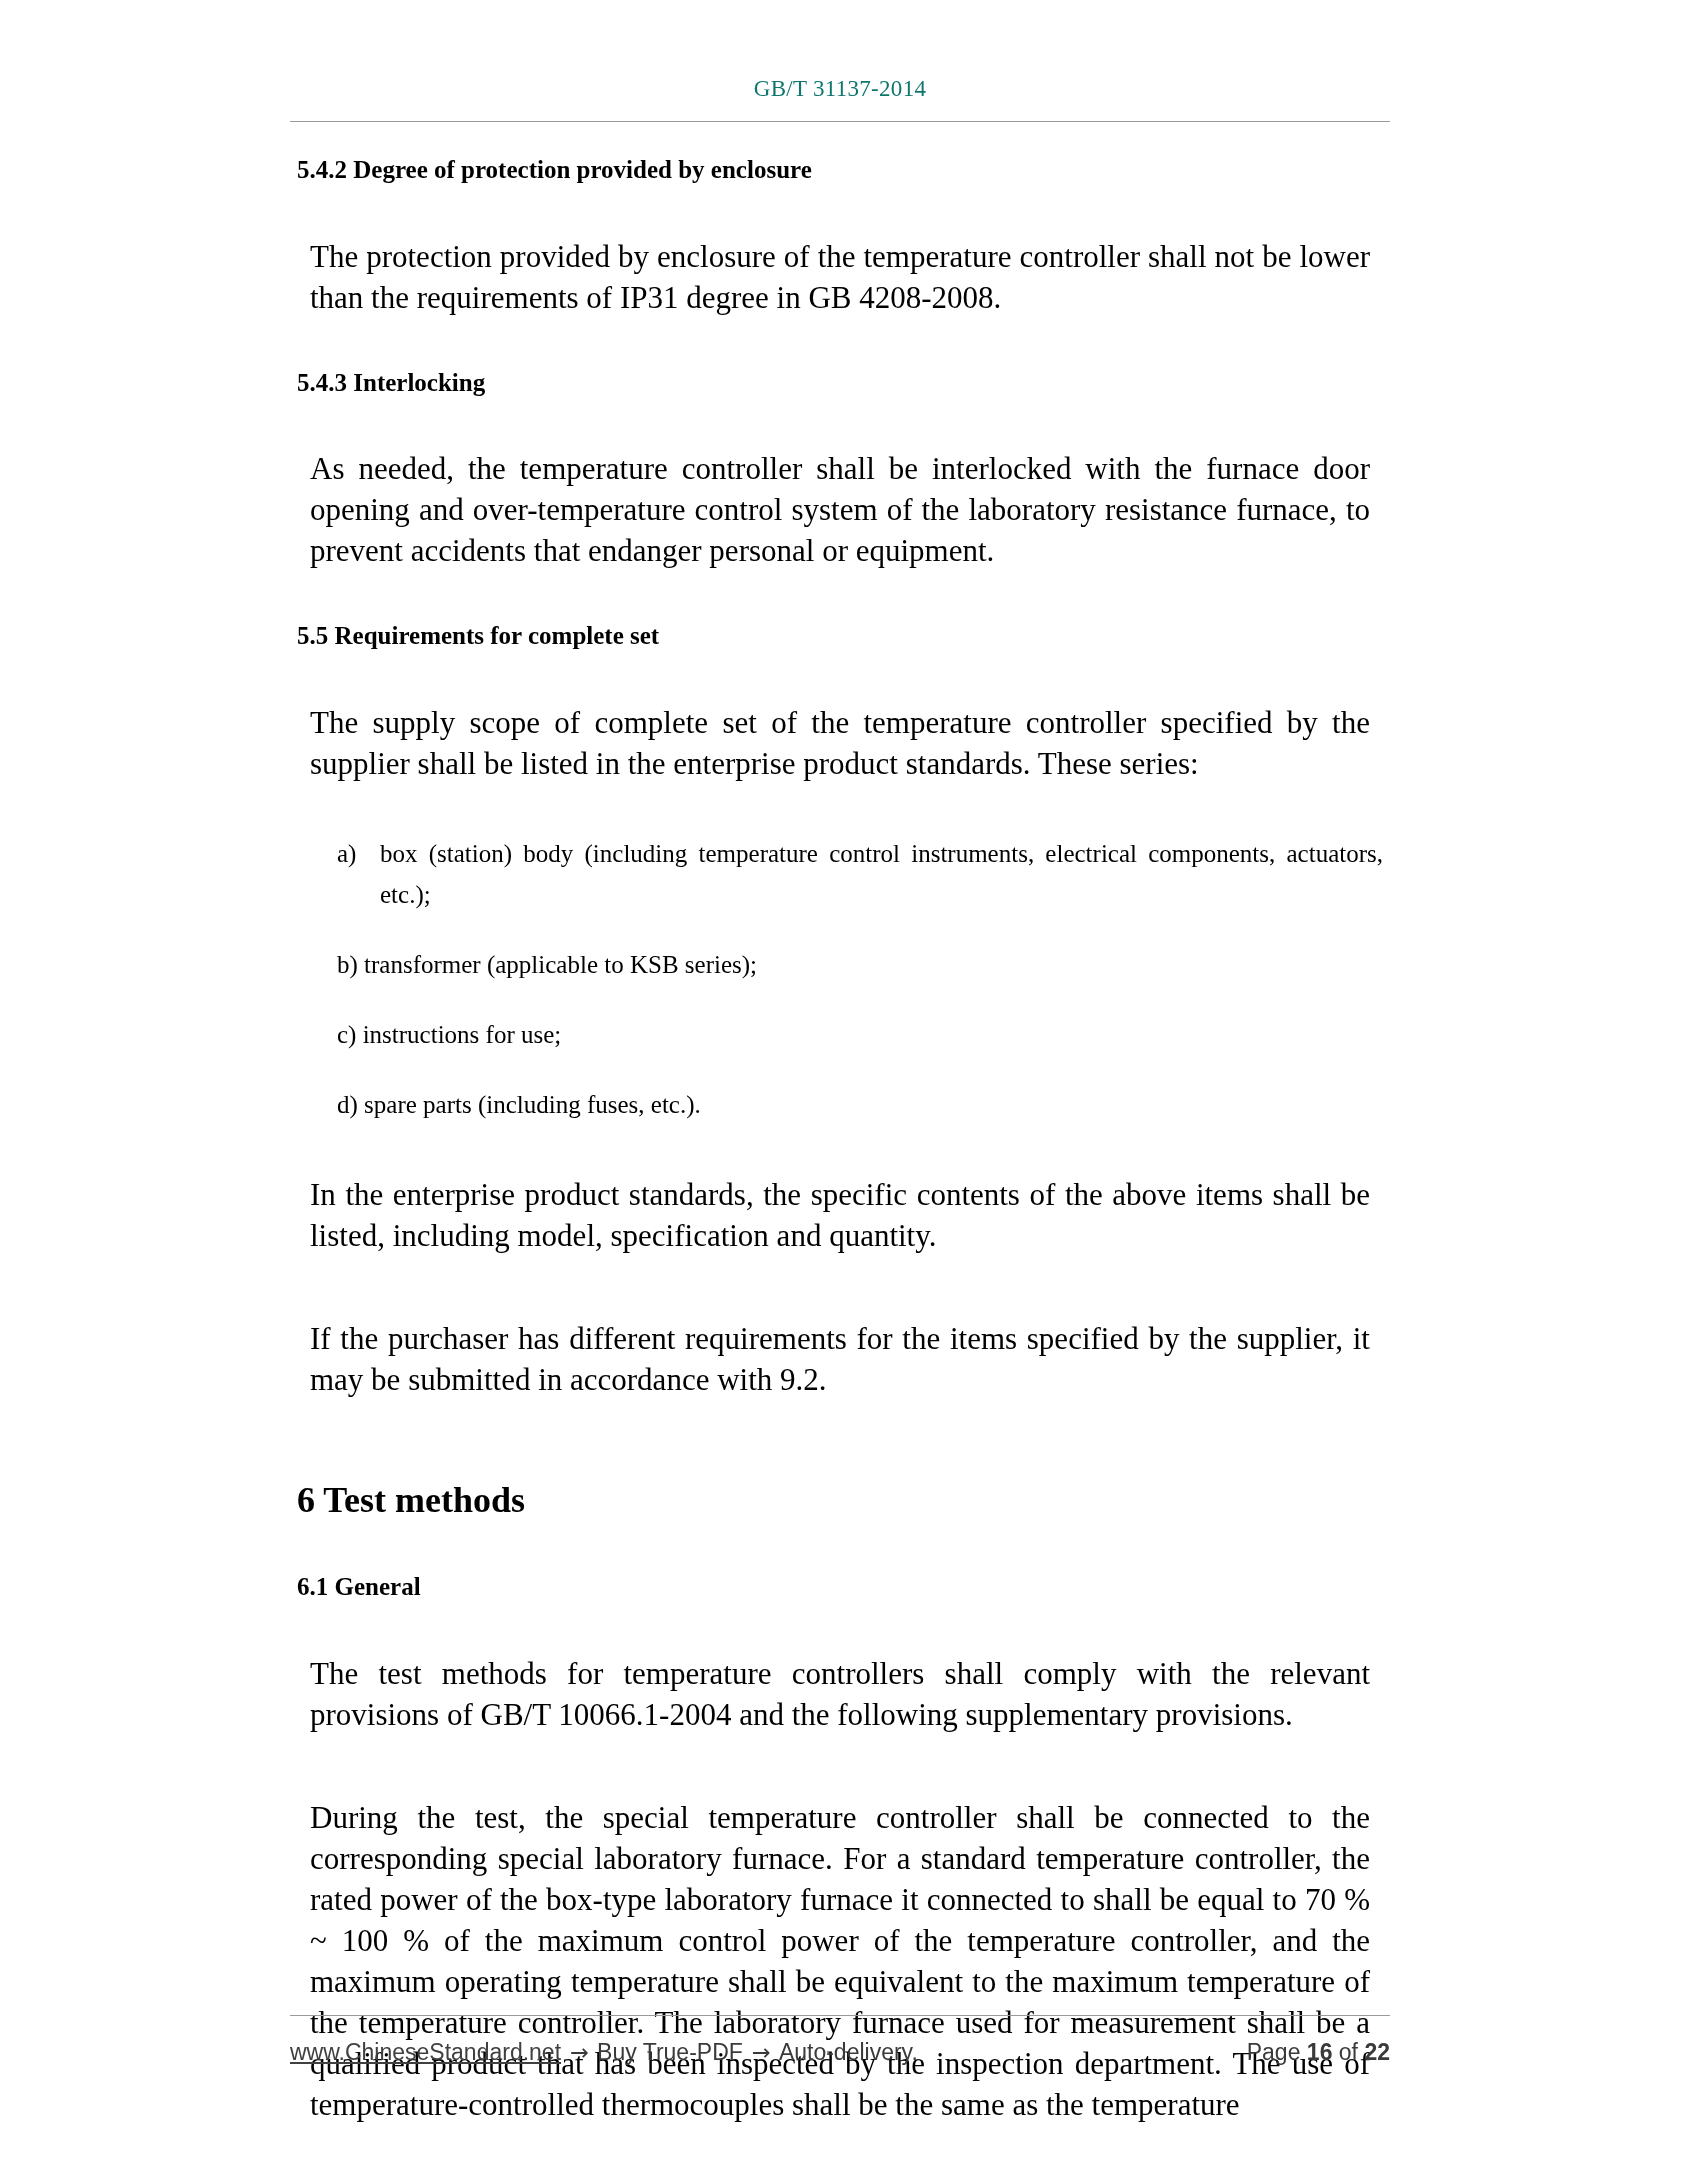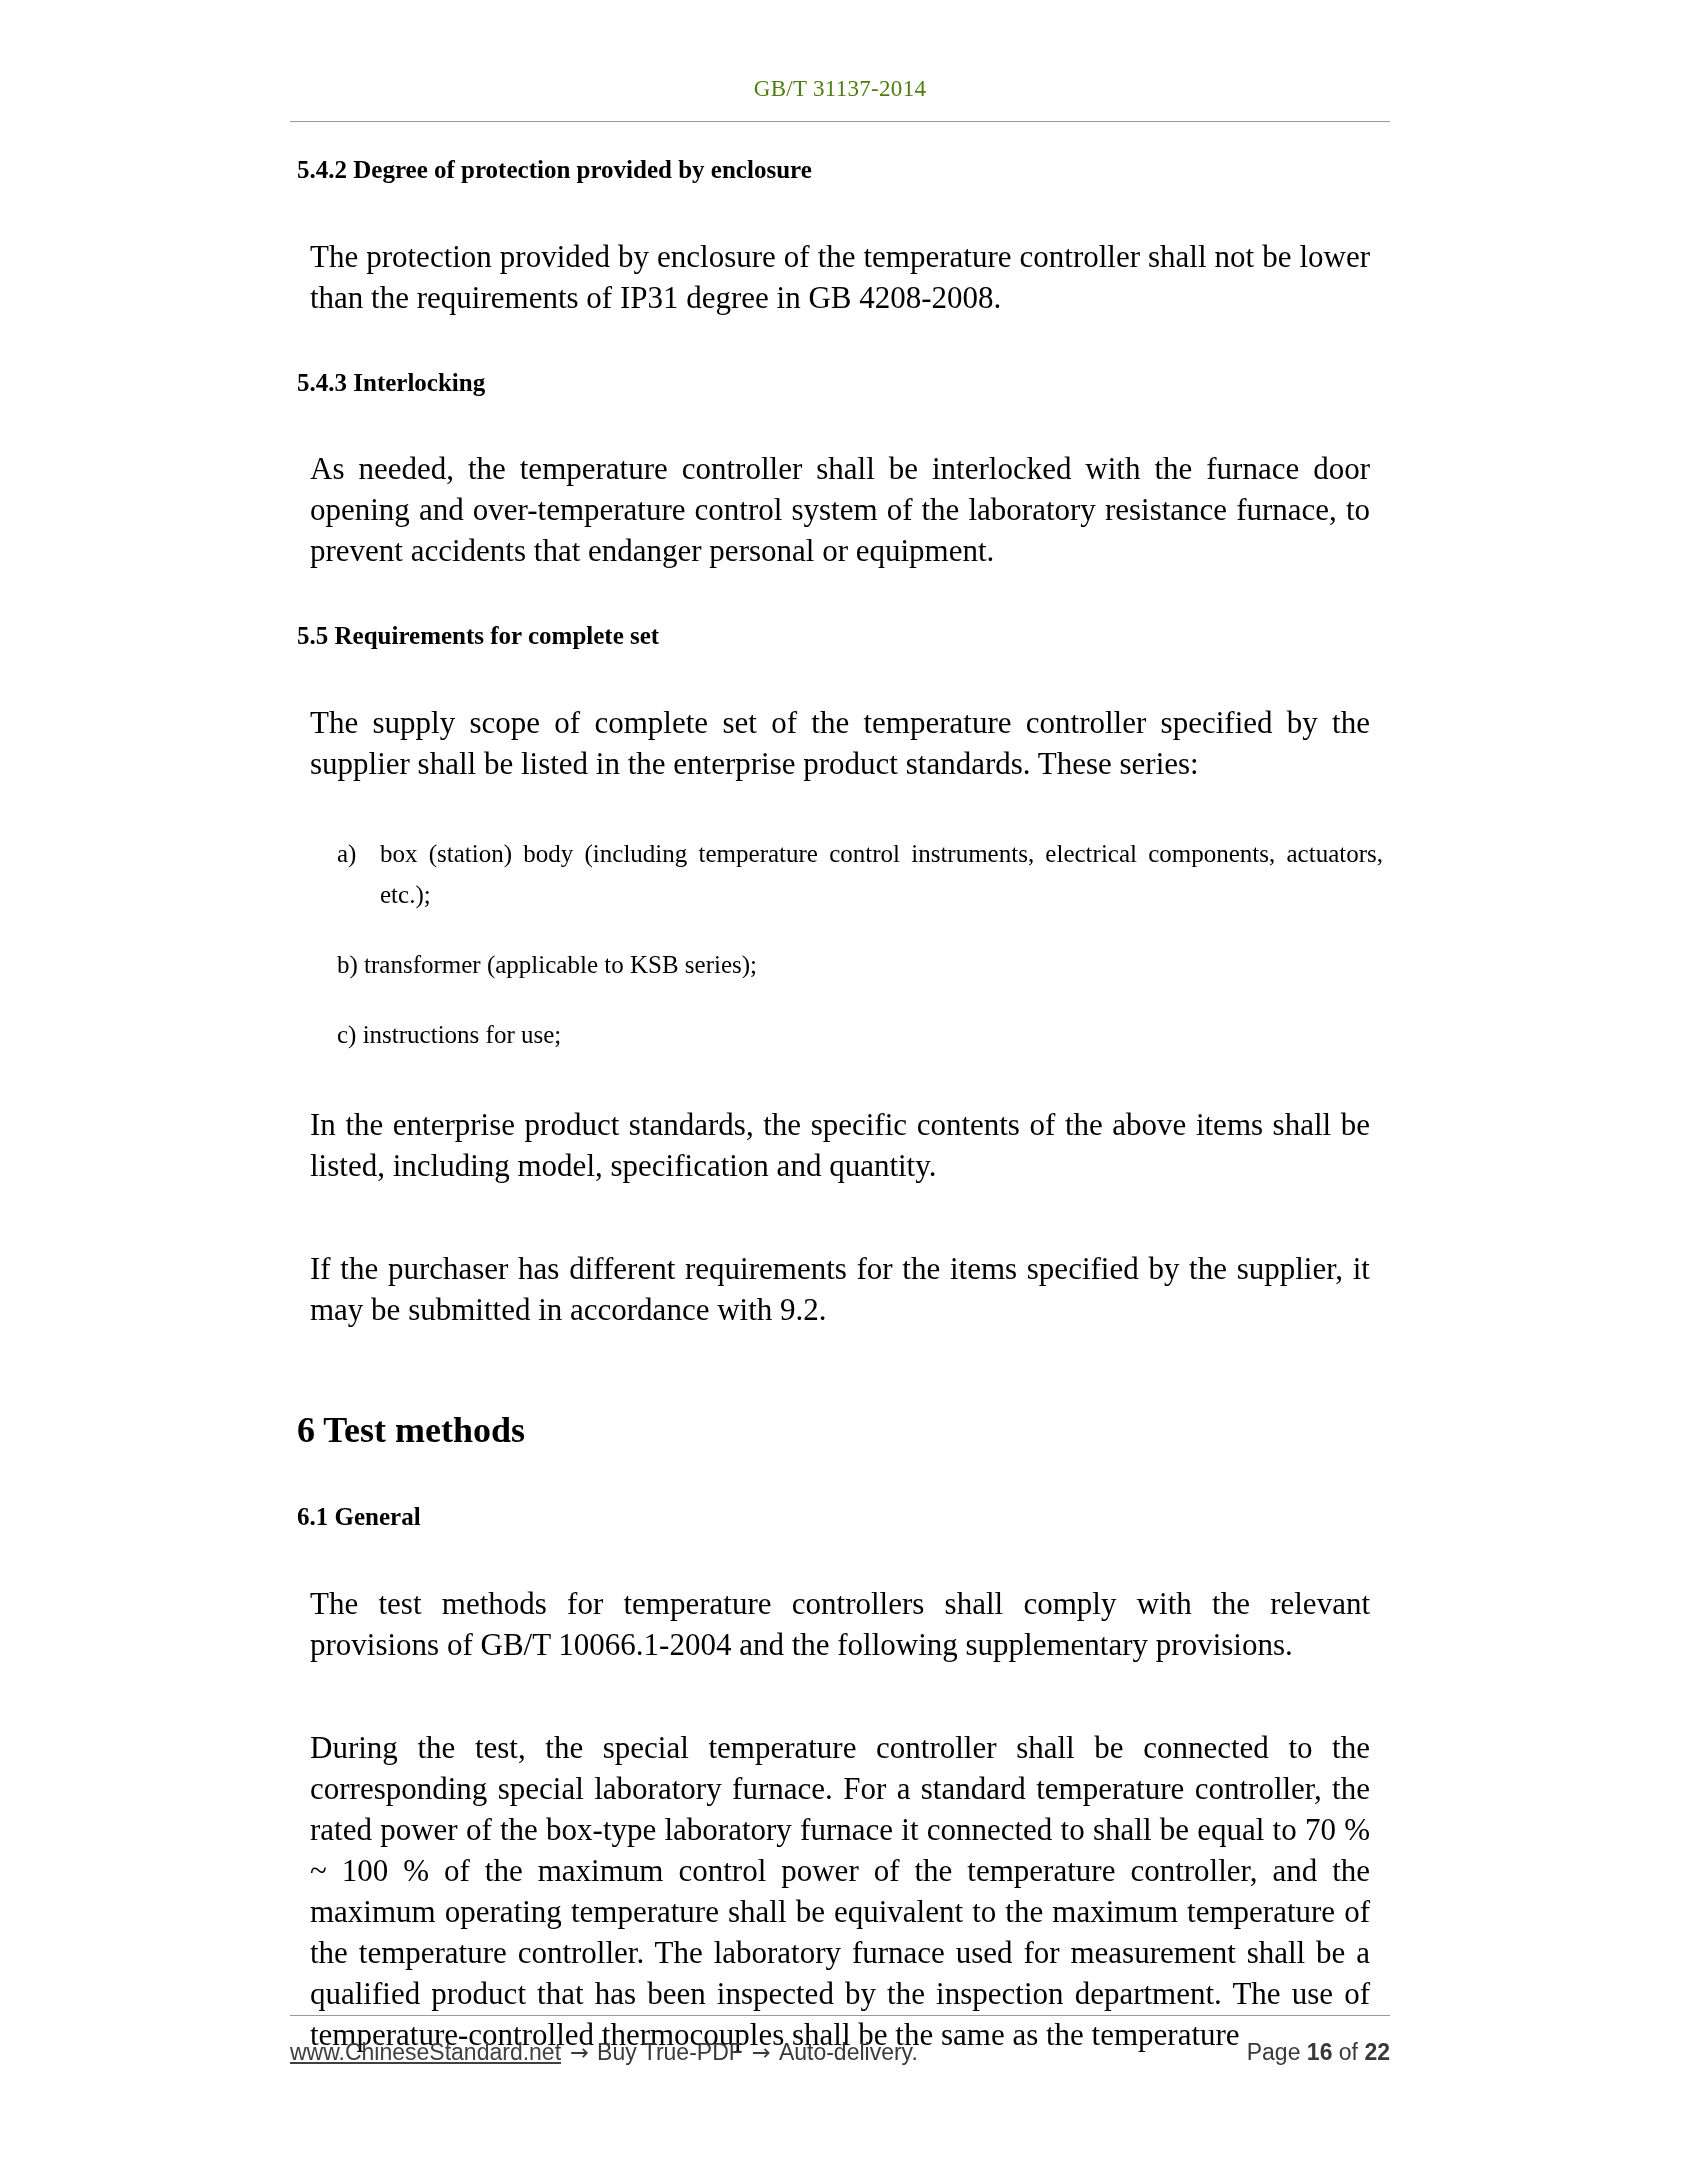--- a/index.html
+++ b/index.html
@@ -27,21 +27,21 @@
     position: absolute;
     top: 76px;
     left: 290px;
     width: 1100px;
     text-align: center;
   }
   .header-title {
     font-family: "Liberation Serif", serif;
     font-size: 23px;
     letter-spacing: 0.3px;
-    color: #4d7c0f;
+    color: #0f766e;
   }
   .header-rule {
     position: absolute;
     top: 121px;
     left: 290px;
     width: 1100px;
     height: 0.9px;
     background: #9a9a9a;
   }
 
@@ -190,20 +190,23 @@
     <ul class="listblock">
       <li class="hang">
         <span class="marker">a)</span>
         <span>box (station) body (including temperature control instruments, electrical components, actuators, etc.);</span>
       </li>
       <li>
         <span><span>b)</span> <span>transformer (applicable to KSB series);</span></span>
       </li>
       <li>
         <span><span>c)</span> <span>instructions for use;</span></span>
+      </li>
+      <li>
+        <span><span>d)</span> <span>spare parts (including fuses, etc.).</span></span>
       </li>
     </ul>
 
     <div class="gap-md"></div>
     <p class="body">In the enterprise product standards, the specific contents of the above items shall be listed, including model, specification and quantity.</p>
 
     <div class="gap-md"></div>
     <p class="body">If the purchaser has different requirements for the items specified by the supplier, it may be submitted in accordance with 9.2.</p>
 
     <div class="gap-xl"></div>

